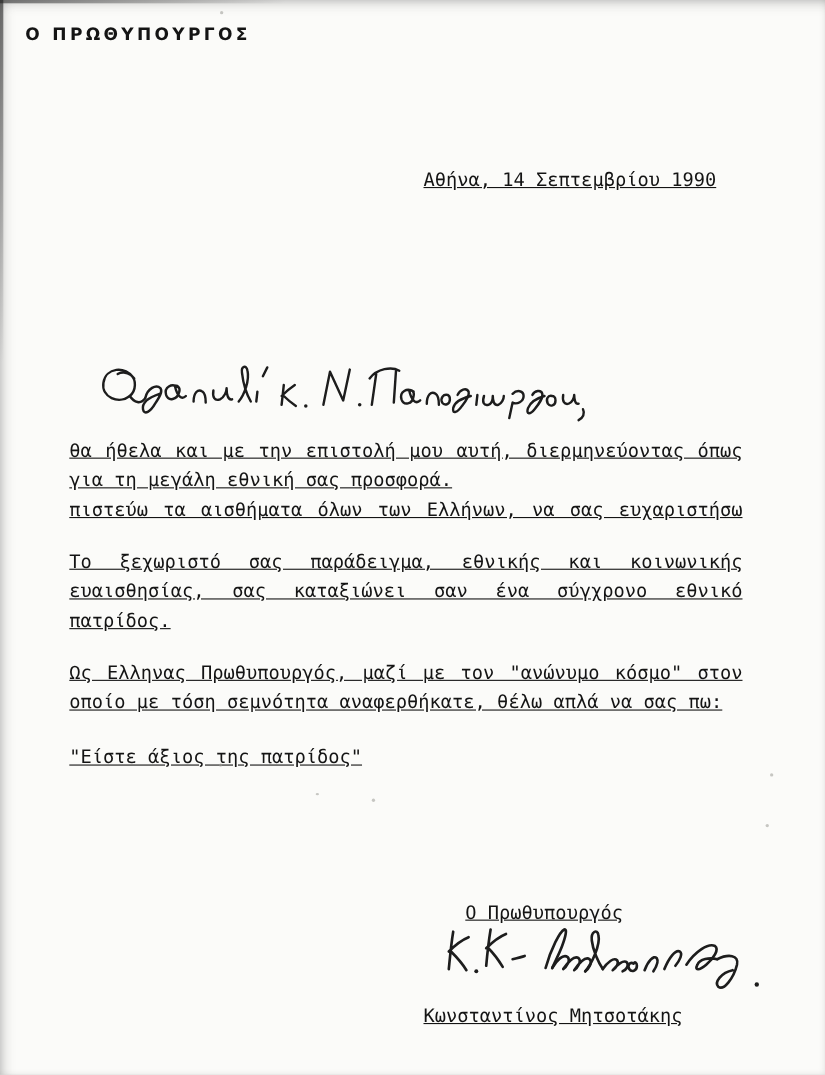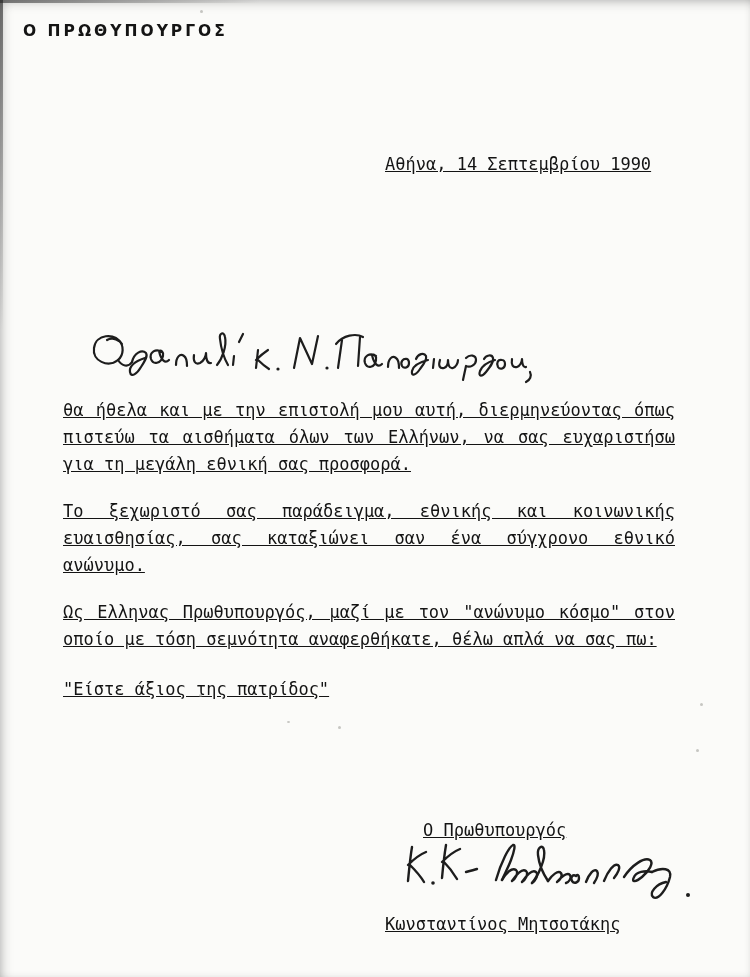--- a/index.html
+++ b/index.html
@@ -81,27 +81,27 @@
     <path d="M380,36 C384,32 390,33 390,38 C390,43 384,46 380,44 L377,58"></path>
     <path d="M398,37 C400,33 406,32 407,36 C408,40 404,45 400,50 C396,55 392,55 394,49 C396,44 402,40 409,38"></path>
     <path d="M416,38 C412,37 410,41 412,45 C414,48 419,47 419,42 C419,39 417,38 416,38"></path>
     <path d="M426,37 C425,43 427,46 431,45 C434,44 436,40 436,37 C436,41 437,46 440,45"></path>
     <path d="M444,50 C446,54 444,58 440,60"></path>
   </svg>
 
   <div class="mono body-block">
       <div class="para">
         <div class="line">θα ήθελα και με την επιστολή μου αυτή, διερμηνεύοντας όπως</div>
+        <div class="line last">για τη μεγάλη εθνική σας προσφορά.</div>
         <div class="line">πιστεύω τα αισθήματα όλων των Ελλήνων, να σας ευχαριστήσω</div>
-        <div class="line last">για τη μεγάλη εθνική σας προσφορά.</div>
       </div>
       <div class="para">
         <div class="line">Το ξεχωριστό σας παράδειγμα, εθνικής και κοινωνικής</div>
         <div class="line">ευαισθησίας, σας καταξιώνει σαν ένα σύγχρονο εθνικό</div>
-        <div class="line last">ανώνυμο.</div>
+        <div class="line last">πατρίδος.</div>
       </div>
       <div class="para">
         <div class="line">Ως Ελληνας Πρωθυπουργός, μαζί με τον "ανώνυμο κόσμο" στον</div>
         <div class="line last">οποίο με τόση σεμνότητα αναφερθήκατε, θέλω απλά να σας πω:</div>
       </div>
       <div class="para">
         <div class="line last">"Είστε άξιος της πατρίδος"</div>
       </div>
     </div>
 

